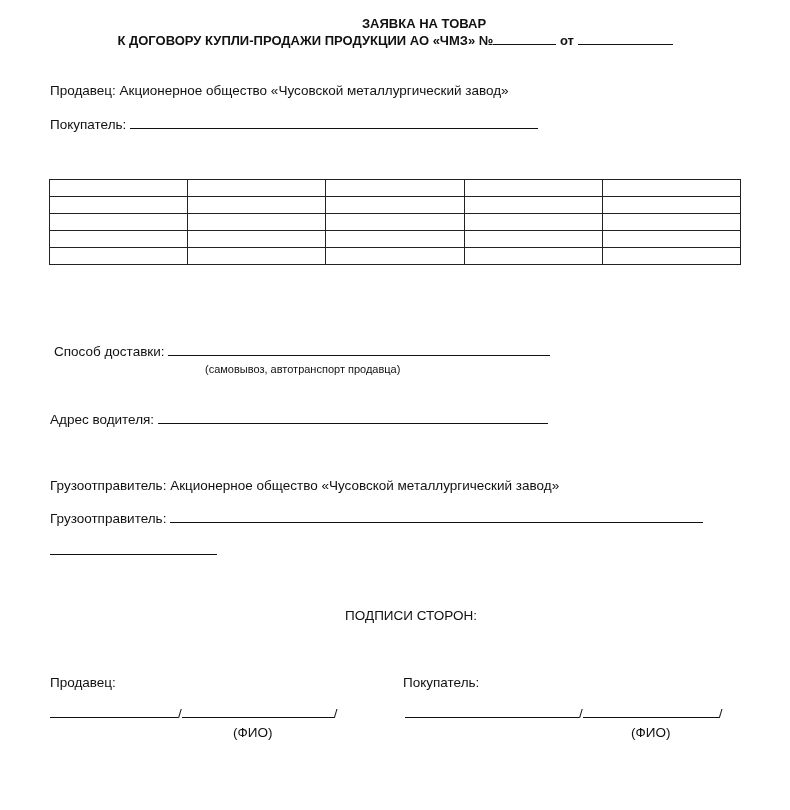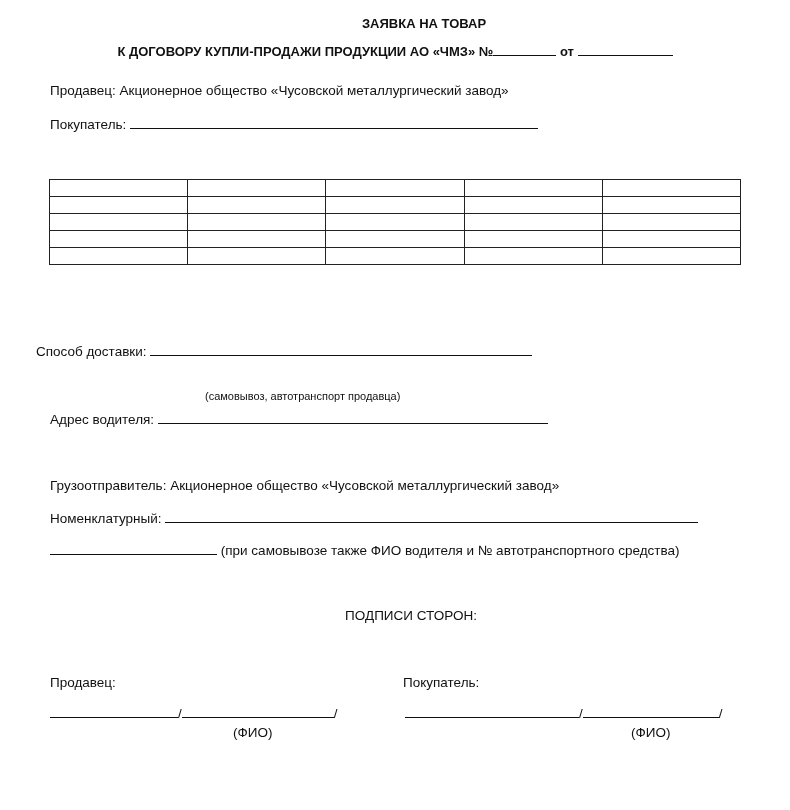--- a/index.html
+++ b/index.html
@@ -13,21 +13,21 @@
   table.goods { position:absolute; left:49px; top:179px; width:692px; border-collapse:collapse; }
   table.goods td, table.goods th { border:1.2px solid #222; font-size:13px; font-weight:bold;
          text-align:left; vertical-align:top; padding:2px 8px; line-height:18px; }
   table.goods th { height:36px; }
   table.goods td { height:16px; padding:0; }
 </style>
 </head>
 <body>
 
 <div class="abs title" style="top:16px;padding-left:29px;">ЗАЯВКА НА ТОВАР</div>
-<div class="abs title" style="top:44px;">
+<div class="abs title" style="top:33px;">
   <span>К ДОГОВОРУ КУПЛИ-ПРОДАЖИ ПРОДУКЦИИ АО «ЧМЗ» №</span><span class="line" style="width:63px;"></span>
   <span>от</span>
   <span class="line" style="width:95px;"></span>
 </div>
 
 <div class="abs b t13" style="left:50px; top:83px;">Продавец: Акционерное общество «Чусовской металлургический завод»</div>
 
 <div class="abs b t13" style="left:50px; top:117px;">
   <span>Покупатель:</span>
   <span class="line" style="width:408px;"></span>
@@ -66,41 +66,40 @@
   <tr>
     <td></td>
     <td></td>
     <td></td>
     <td></td>
     <td></td>
   </tr>
 </tbody>
   </table>
 
-<div class="abs b t13" style="left:36px; top:344px;text-align:center;">
+<div class="abs b t13" style="left:54px; top:344px;text-align:center;">
   <span>Способ доставки:</span>
   <span class="line" style="width:382px;"></span>
 </div>
-<div class="abs" style="left:205px; top:363px; font-size:11px;margin-top:27px;">(самовывоз, автотранспорт продавца)</div>
+<div class="abs" style="left:205px; top:363px; font-size:11px;">(самовывоз, автотранспорт продавца)</div>
 
 <div class="abs b t13" style="left:50px; top:412px;">
   <span>Адрес водителя:</span>
   <span class="line" style="width:390px;"></span>
 </div>
 
 <div class="abs b t13" style="left:50px; top:478px;text-align:right;">Грузоотправитель: Акционерное общество «Чусовской металлургический завод»</div>
 
 <div class="abs b t13" style="left:50px; top:511px;">
-  <span>Номенклатурный:</span>
+  <span>Грузоотправитель:</span>
   <span class="line" style="width:533px;"></span>
 </div>
 
 <div class="abs t13" style="left:50px; top:543px;">
   <span class="line" style="width:167px;"></span>
-  <span>(при самовывозе также ФИО водителя и № автотранспортного средства)</span>
 </div>
 
 <div class="abs b t13" style="left:16px; width:790px; text-align:center; top:608px;">ПОДПИСИ СТОРОН:</div>
 
 <div class="abs b t13" style="left:50px; top:675px;text-align:right;">Продавец:</div>
 <div class="abs b t13" style="left:403px; top:675px;">Покупатель:</div>
 
 <div class="abs b t13" style="left:50px; top:706px;">
   <span class="line" style="width:128px;"></span><span>/</span><span class="line" style="width:152px;"></span><span>/</span>
 </div>

